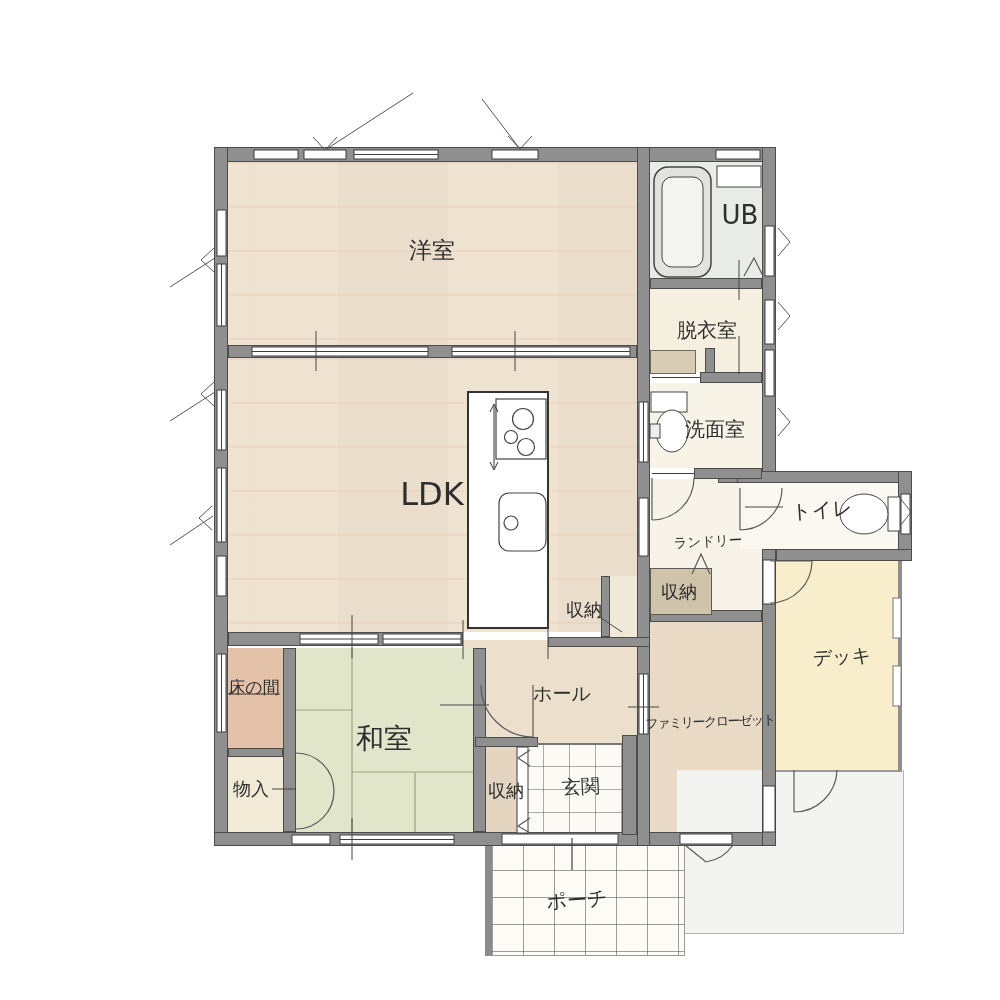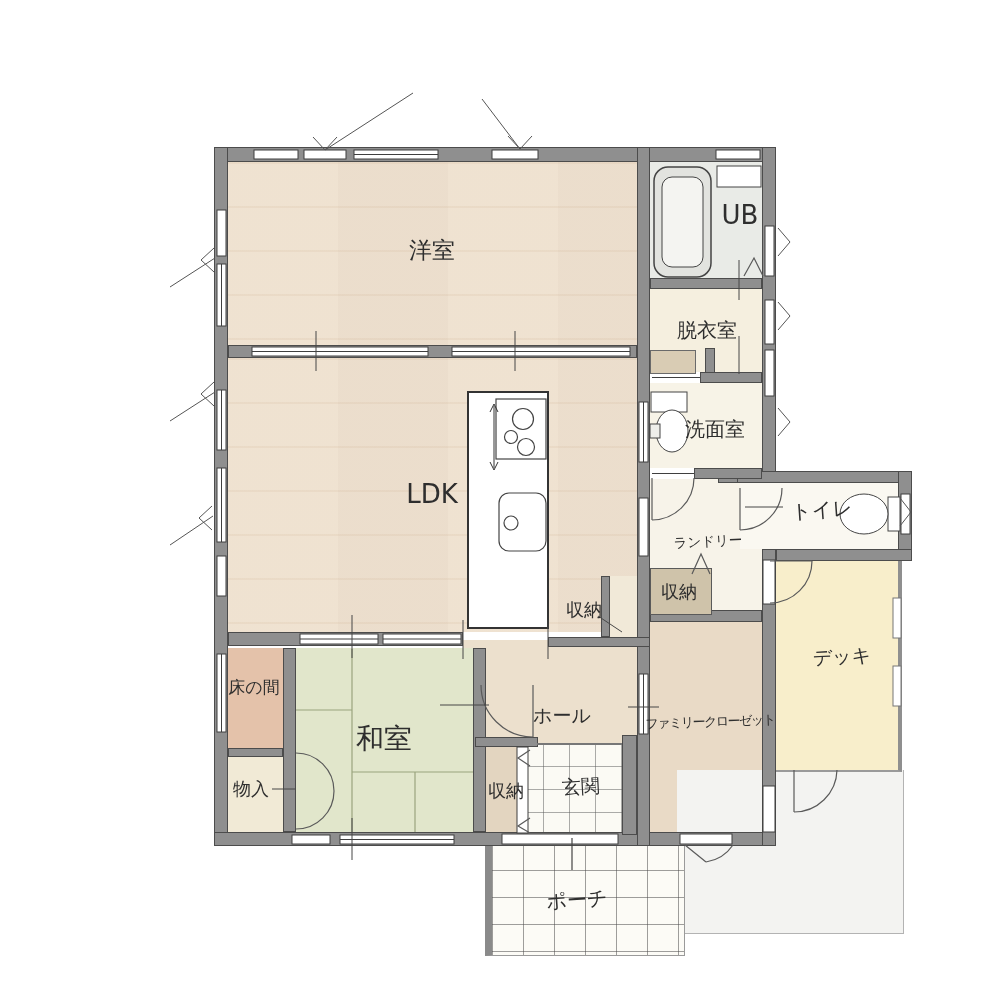--- a/index.html
+++ b/index.html
@@ -218,29 +218,29 @@
       <line x1="739" y1="336" x2="739" y2="374"></line>
       <line x1="598" y1="616" x2="622" y2="632"></line>
       <line x1="272" y1="789" x2="296" y2="789"></line>
       <line x1="537" y1="744" x2="622" y2="744" stroke="#777" stroke-width="2"></line>
     </g>
   </svg>
 
   <span class="lbl" style="left:432px;top:250px;font-size:23px;">洋室</span>
   <span class="lbl" style="left:740px;top:215px;font-size:26px;">UB</span>
   <span class="lbl" style="left:707px;top:330px;font-size:20px;">脱衣室</span>
-  <span class="lbl" style="left:432px;top:494px;font-size:26px;">LDK</span>
+  <span class="lbl" style="left:432px;top:494px;font-size:32px;">LDK</span>
   <span class="lbl" style="left:715px;top:429px;font-size:20px;">洗面室</span>
   <span class="lbl" style="left:822px;top:510px;font-size:20px;transform:translate(-50%,-50%) rotate(-4deg);">トイレ</span>
   <span class="lbl" style="left:708px;top:542px;font-size:13.5px;transform:translate(-50%,-50%) rotate(-3deg);">ランドリー</span>
   <span class="lbl" style="left:679px;top:592px;font-size:18px;">収納</span>
   <span class="lbl" style="left:584px;top:610px;font-size:18px;">収納</span>
-  <span class="lbl" style="left:254px;top:687px;font-size:17px;">床の間</span>
+  <span class="lbl" style="left:254px;top:687px;font-size:17px;text-decoration:underline;">床の間</span>
   <span class="lbl" style="left:384px;top:739px;font-size:28px;">和室</span>
   <span class="lbl" style="left:251px;top:789px;font-size:18px;">物入</span>
-  <span class="lbl" style="left:562px;top:716px;font-size:19px;">ホール</span>
+  <span class="lbl" style="left:562px;top:694px;font-size:19px;">ホール</span>
   <span class="lbl" style="left:710px;top:722px;font-size:13px;letter-spacing:-1.5px;transform:translate(-50%,-50%) rotate(-2deg);">ファミリークローゼット</span>
   <span class="lbl" style="left:506px;top:791px;font-size:18px;">収納</span>
   <span class="lbl" style="left:581px;top:787px;font-size:19px;transform:translate(-50%,-50%) rotate(-3deg);">玄関</span>
   <span class="lbl" style="left:842px;top:657px;font-size:19px;transform:translate(-50%,-50%) rotate(-3deg);">デッキ</span>
   <span class="lbl" style="left:577px;top:900px;font-size:20px;transform:translate(-50%,-50%) rotate(-4deg);">ポーチ</span>
 
 </div>
 
 </body></html>

